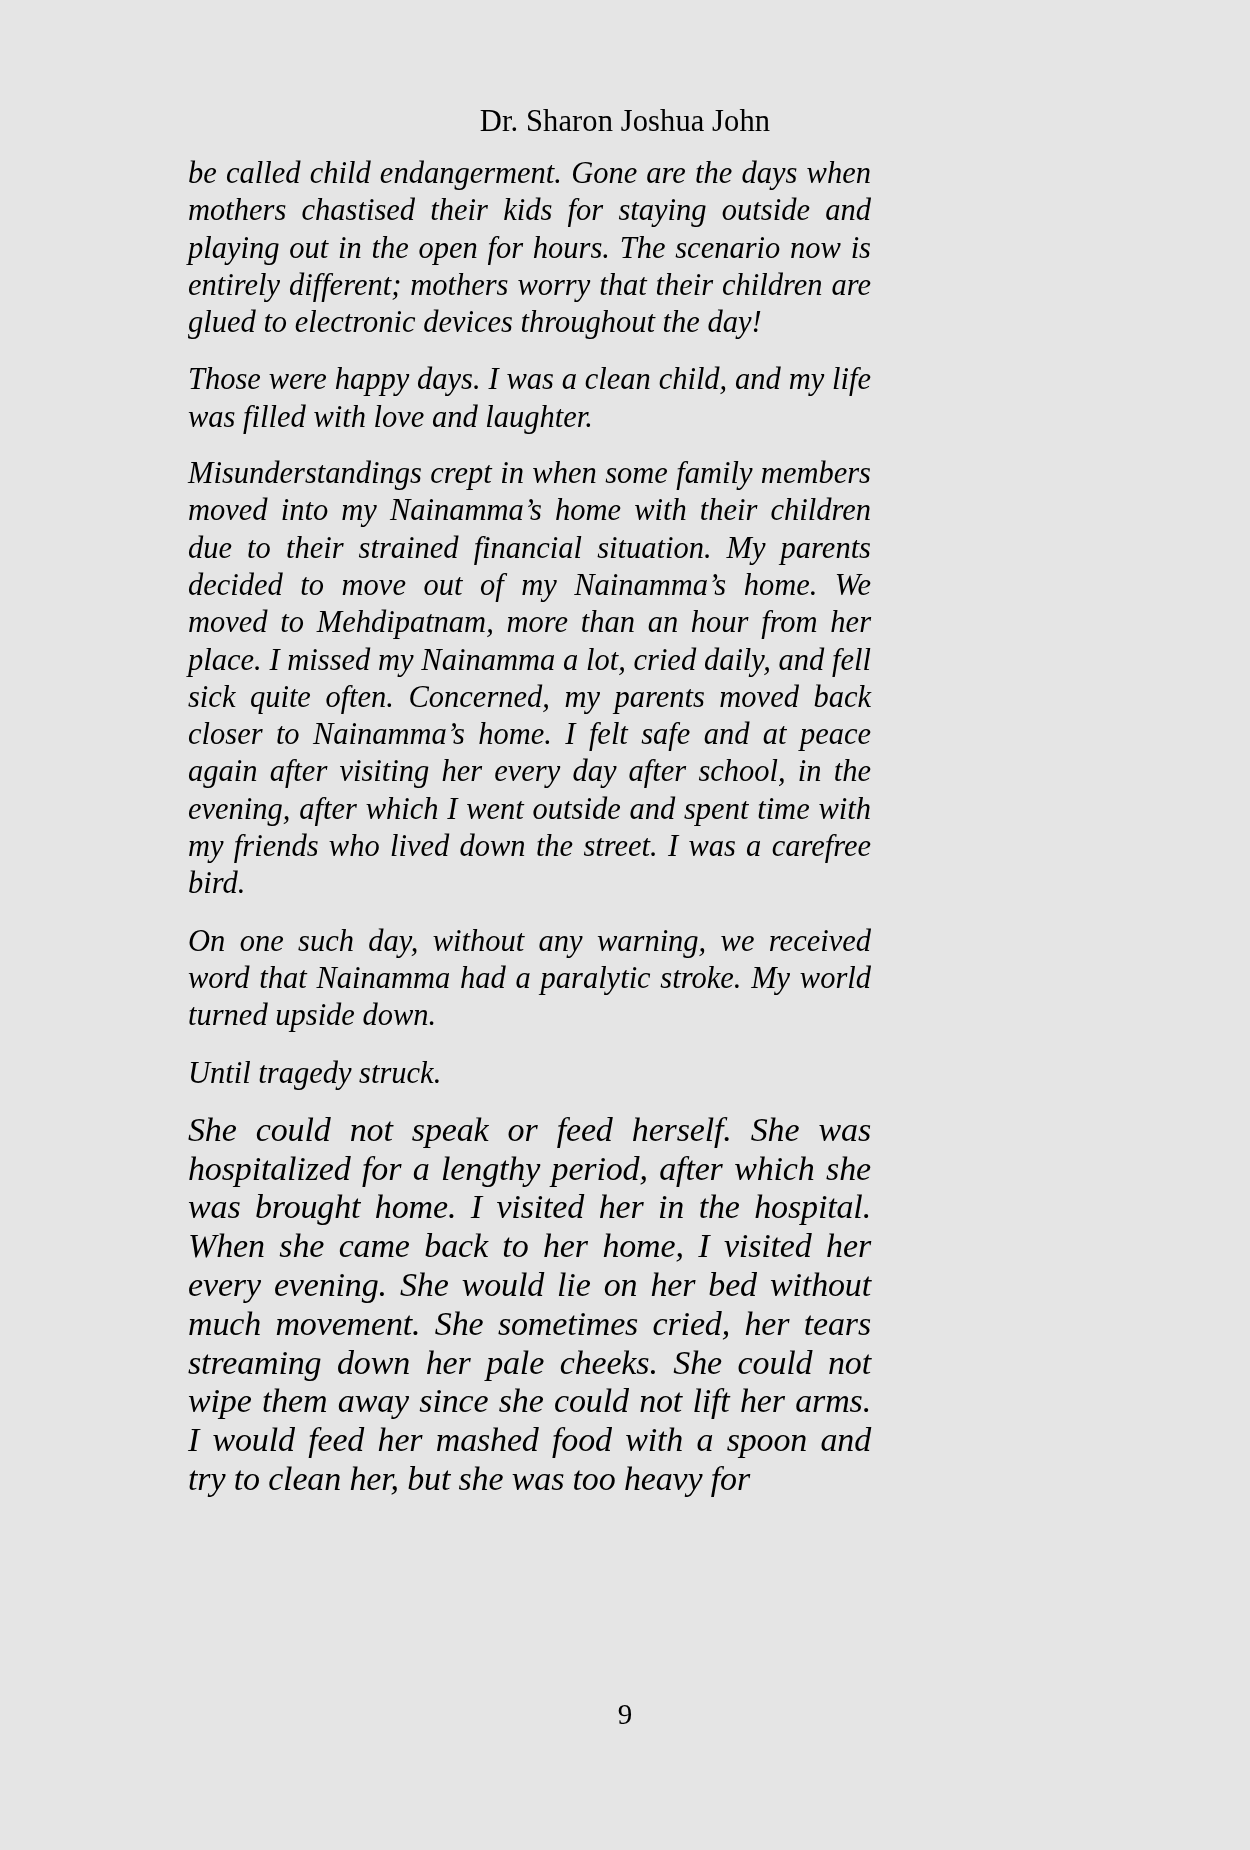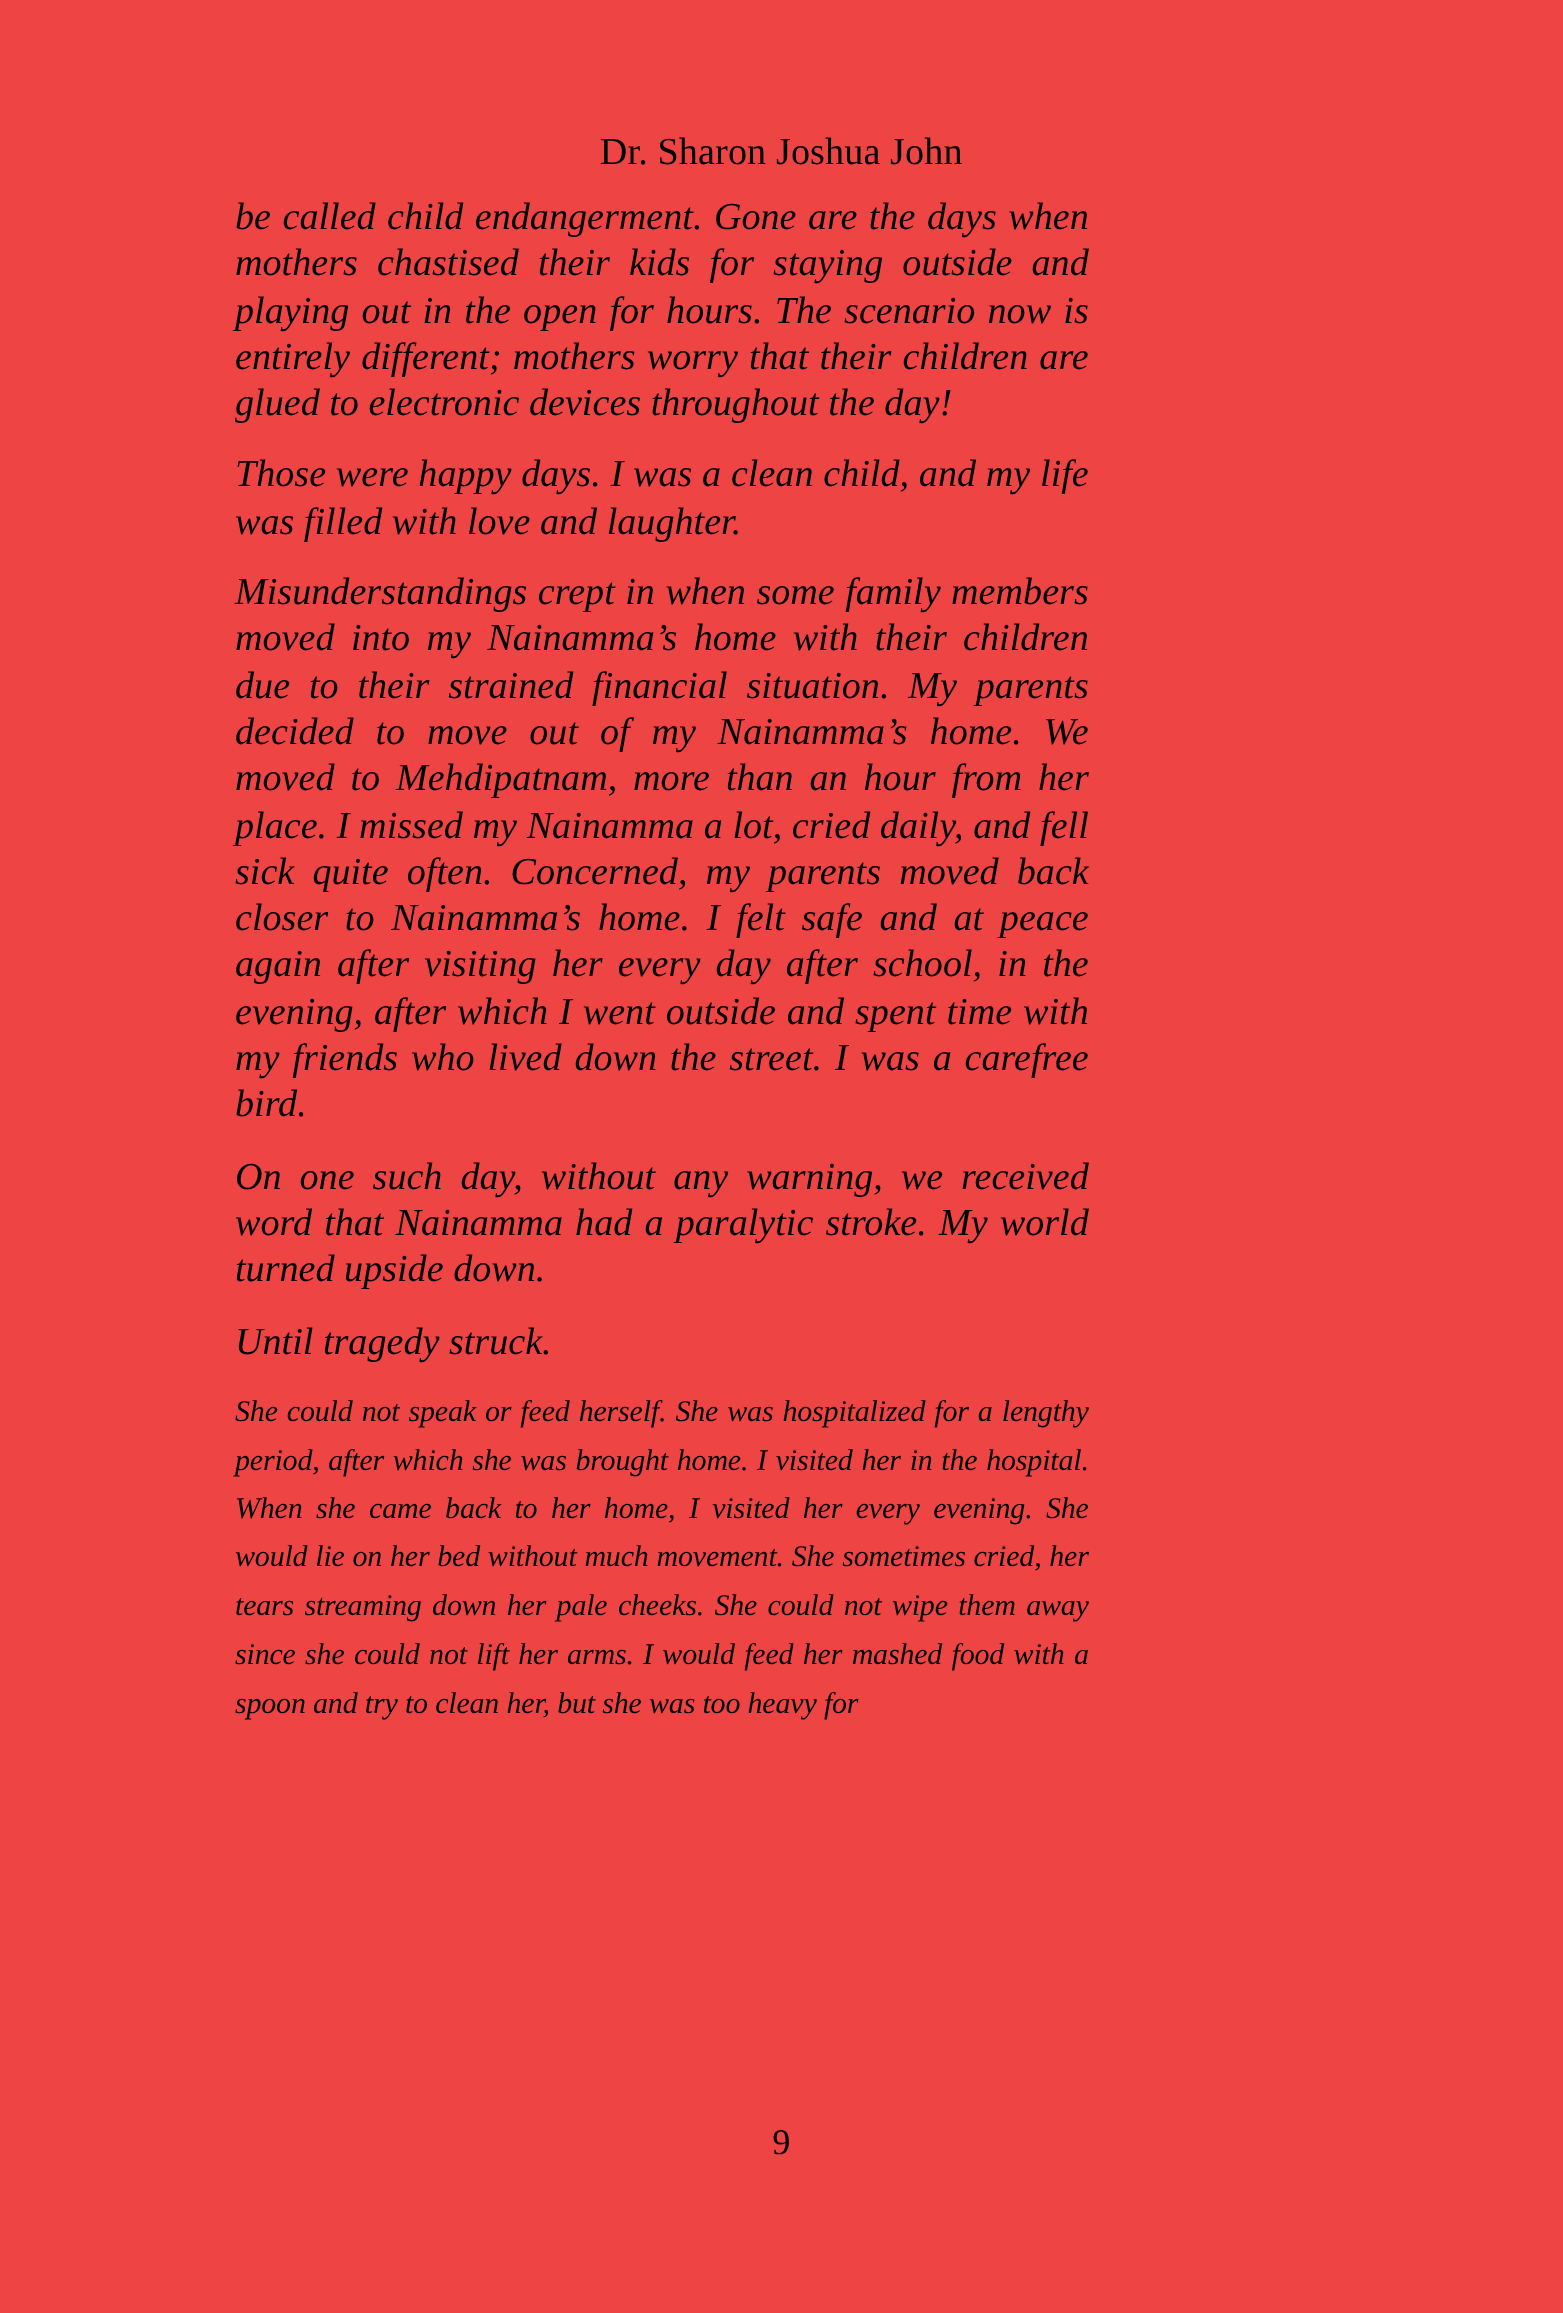--- a/index.html
+++ b/index.html
@@ -11,21 +11,21 @@
     width: 1250px;
     height: 1850px;
     font-family: "Liberation Serif", "DejaVu Serif", serif;
     color: #000000;
     -webkit-font-smoothing: antialiased;
   }
   .page {
     position: relative;
     width: 1250px;
     height: 1850px;
-    background: #ef4444;
+    background: #e5e5e5;
     box-sizing: border-box;
     overflow: hidden;
   }
   .running-header {
     position: absolute;
     top: 103px;
     left: 0;
     width: 1250px;
     text-align: center;
     font-size: 30.5px;
@@ -46,21 +46,21 @@
     line-height: 37.3px;
     word-spacing: 0px;
     hyphens: none;
     font-style: italic;
   }
   p.para.last-line-left {
     text-align-last: left;
   }
   
   p.para.dense {
-    font-size: 24px;
+    font-size: 34px;
     line-height: 38.8px;
     letter-spacing: -0.15px;
     margin-bottom: 18px;
   }
   p.para.tight-gap {
     margin-bottom: 19px;
   }
   .page-number {
     position: absolute;
     top: 1698px;

